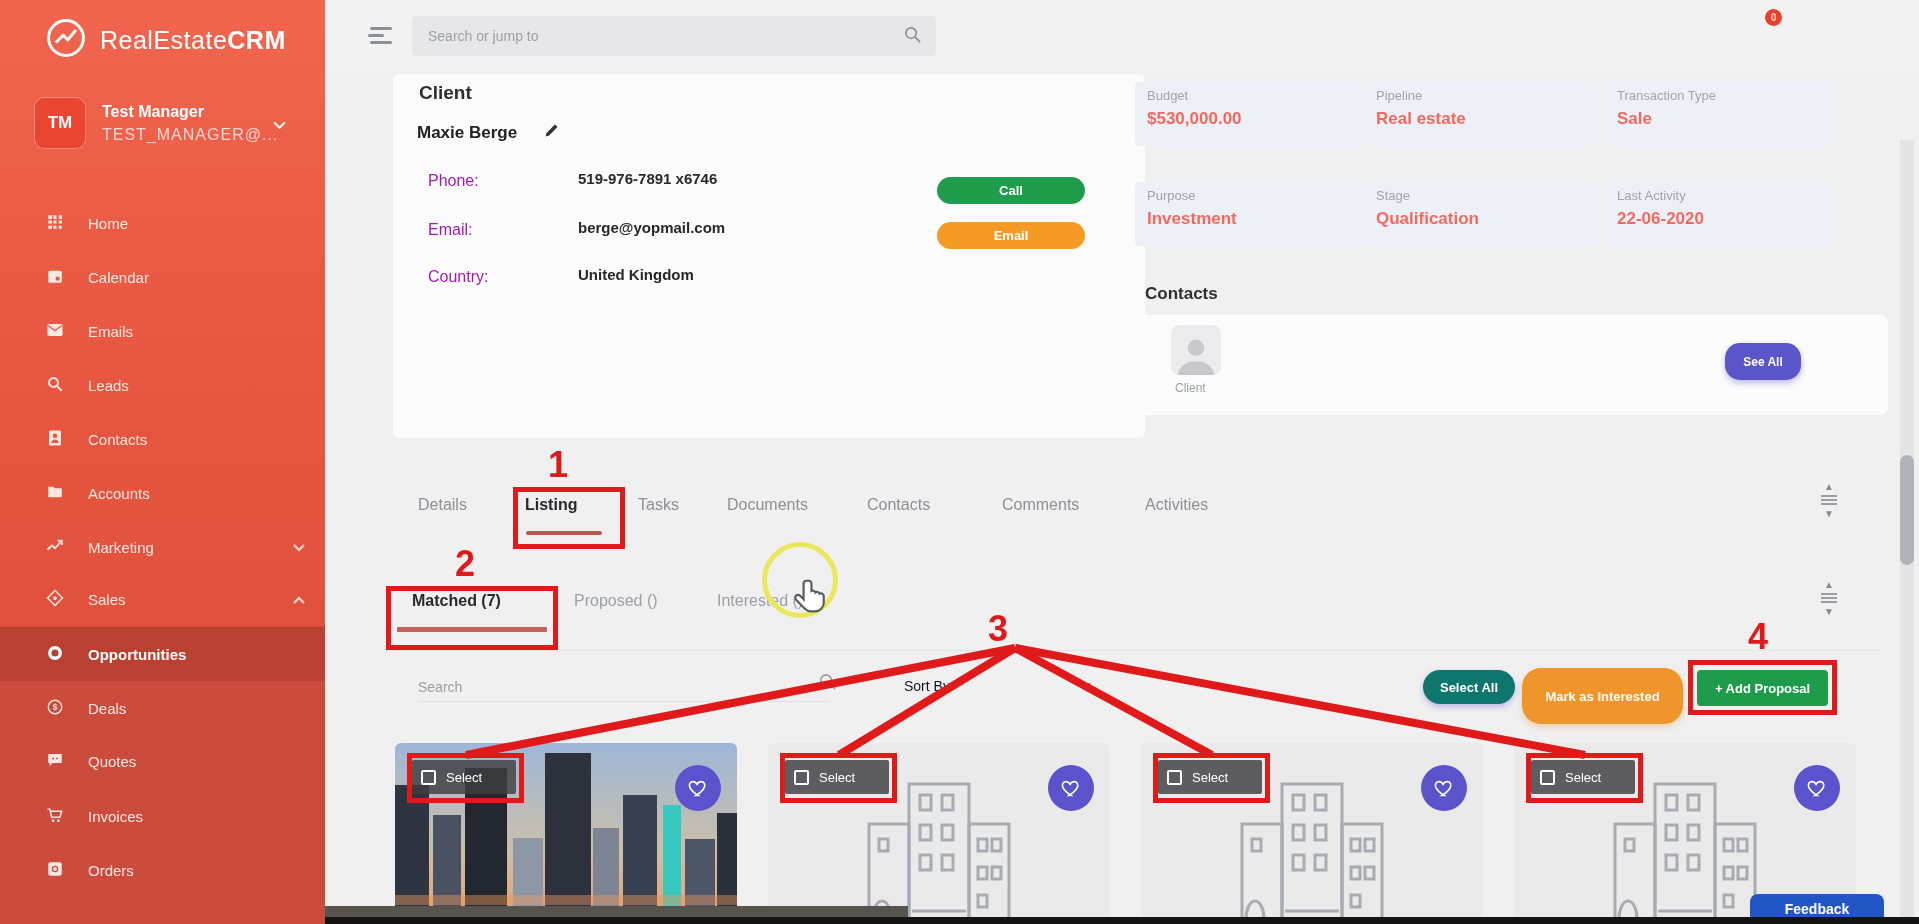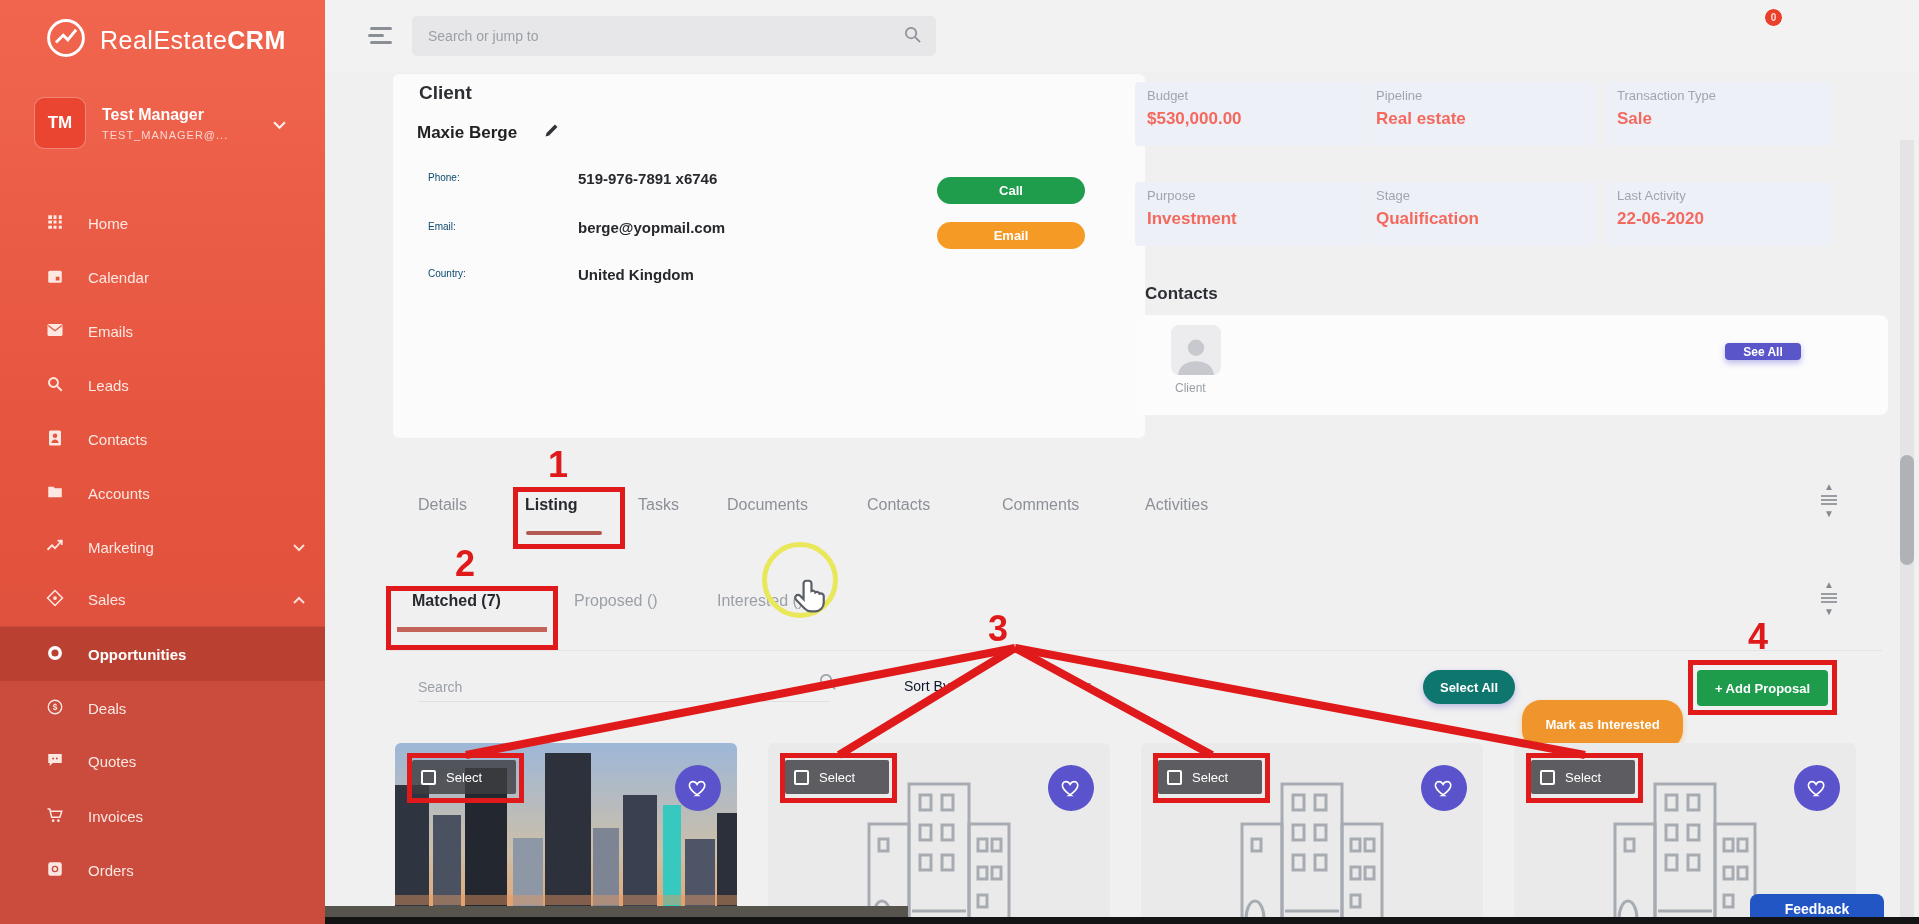--- a/index.html
+++ b/index.html
@@ -12,21 +12,21 @@
   .sidebar { position:absolute; left:0; top:0; width:325px; height:924px;
              background:linear-gradient(180deg,#f1654f 0%,#e6553f 45%,#d94c3b 100%); z-index:5;}
   .logo-row { position:absolute; left:44px; top:16px; display:flex; align-items:center; gap:12px; }
   .logo-text { color:#fff; font-size:25px; letter-spacing:.5px; }
   .logo-text b { font-weight:700; }
   .user-row { position:absolute; left:34px; top:92px; width:270px; height:62px; display:flex; align-items:center; }
   .user-avatar { width:52px; height:52px; border-radius:10px; background:#ea4530; border:1px solid rgba(255,255,255,.35);
                  color:#fff; font-weight:700; font-size:17px; display:flex; align-items:center; justify-content:center; }
   .user-meta { margin-left:16px; }
   .user-name { color:#fff; font-weight:700; font-size:16px; }
-  .user-email { color:rgba(255,255,255,.75); font-size:11px; letter-spacing:1px; margin-top:5px; }
+  .user-email { color:rgba(255,255,255,.75); font-size:16px; letter-spacing:1px; margin-top:5px; }
   .user-chevron { position:absolute; right:18px; top:24px; }
   .nav-item { position:absolute; left:0; width:325px; height:54px; display:flex; align-items:center; cursor:pointer; }
   .nav-item .nico { position:absolute; left:46px; width:20px; height:20px; }
   .nav-item .nlabel { position:absolute; left:88px; color:rgba(255,244,240,.92); font-size:15px; }
   .nav-item .nchev { position:absolute; right:20px; }
   .submenu-bg { position:absolute; left:0; top:626px; width:325px; height:298px; background:#cb4b3c; }
   .subsel { background:#ba4132; }
 
   
   .topbar { position:absolute; left:325px; top:0; width:1594px; height:72px; background:#f2f2f3; z-index:4; }
@@ -45,39 +45,39 @@
                display:flex; align-items:center; justify-content:center; }
   .tb-avchev { position:absolute; left:1852px; top:30px; color:#6a6f76; font-size:12px; }
   .corner-dot { position:absolute; left:1896px; top:8px; width:16px; height:11px; background:#3a3d42; border-radius:2px;}
 
   
   .client-card { position:absolute; left:393px; top:74px; width:752px; height:364px;
                  background:#fbfbfc; border-radius:6px; }
   .c-title { position:absolute; left:26px; top:8px; font-size:19px; font-weight:700; color:#2c2f33; }
   .c-name { position:absolute; left:24px; top:49px; font-size:17px; font-weight:700; color:#222; }
   .c-pencil { position:absolute; left:150px; top:48px; }
-  .f-label { position:absolute; left:35px; font-size:10px; color:#0c4a6e; }
+  .f-label { position:absolute; left:35px; font-size:16px; color:#a21caf; }
   .f-value { position:absolute; left:185px; font-size:15px; font-weight:700; color:#26282c; }
   .pill-btn { position:absolute; left:544px; width:148px; height:27px; border:none; border-radius:16px;
               color:#fff; font-weight:700; font-size:13px; cursor:pointer; font-family:"Liberation Sans",sans-serif;}
   .call-btn { top:103px; background:#1f9d4d; }
   .mail-btn { top:148px; background:#f59b25; }
 
   
   .opp-cell { position:absolute; width:228px; height:64px; background:#eef0f8; border-radius:4px; padding:6px 12px; }
   .opp-label { font-size:13px; color:#a0a5ad; }
   .opp-value { font-size:17px; font-weight:700; color:#f4695e; margin-top:6px; }
 
   
   .contacts-title { position:absolute; left:1145px; top:284px; font-size:17px; font-weight:700; color:#2c2f33; }
   .contacts-panel { position:absolute; left:1137px; top:315px; width:751px; height:100px; background:#fcfcfd; border-radius:8px; }
   .ct-avatar { position:absolute; left:34px; top:10px; width:50px; height:50px; border-radius:8px;
                background:#ececef; overflow:hidden; display:flex; align-items:flex-end; justify-content:center;}
   .ct-label { position:absolute; left:38px; top:66px; font-size:12px; color:#9ba0a6; }
-  .seeall-btn { position:absolute; left:588px; top:28px; width:76px; height:17px; border:none; border-radius:4px;
+  .seeall-btn { position:absolute; left:588px; top:28px; width:76px; height:37px; border:none; border-radius:15px;
                 background:#5a55c9; color:#fff; font-weight:700; font-size:12px; cursor:pointer;
                 box-shadow:0 3px 6px rgba(90,85,201,.4); font-family:"Liberation Sans",sans-serif;}
 
   
   .tab { position:absolute; top:496px; font-size:16px; color:#8c9097; cursor:pointer;text-align:center; }
   .tab.active { color:#26292e; font-weight:700; }
   .tab-underline { position:absolute; left:526px; top:531px; width:76px; height:4px; background:#b05a52; border-radius:2px;}
   .subtab { position:absolute; top:592px; font-size:16px; color:#9ba0a6; cursor:pointer; }
   .subtab.active { color:#26292e; font-weight:700; }
   .subtab-underline { position:absolute; left:397px; top:627px; width:150px; height:5px; background:#c4635a; }
@@ -86,21 +86,21 @@
   
   .l-search { position:absolute; left:418px; top:672px; width:412px; height:30px; border:none; outline:none;
               background:transparent; border-bottom:1px solid #e0e0e2; font-size:14px; color:#555;
               font-family:"Liberation Sans",sans-serif;}
   .l-search::placeholder { color:#9ba0a6; }
   .sortby { position:absolute; left:904px; top:678px; font-size:14px; color:#0f172a; }
   .sort-chev { position:absolute; left:1085px; top:678px; font-size:12px; color:#8a8f96; }
   .tb-btn { position:absolute; border:none; color:#fff; font-weight:700; font-size:13px; cursor:pointer;
             font-family:"Liberation Sans",sans-serif;}
   .selall { left:1423px; top:670px; width:92px; height:34px; border-radius:17px; background:#0f766e; box-shadow:0 3px 6px rgba(90,85,201,.35);}
-  .markint { left:1522px; top:700px; width:161px; height:49px; border-radius:19px; background:#f0952b; box-shadow:0 3px 6px rgba(240,149,43,.35);}
+  .markint { left:1522px; top:668px; width:161px; height:56px; border-radius:19px; background:#f0952b; box-shadow:0 3px 6px rgba(240,149,43,.35);}
   .addprop { left:1697px; top:670px; width:131px; height:36px; border-radius:4px; background:#1e9c4c; }
 
   
   .pcard { position:absolute; top:743px; width:342px; height:200px; border-radius:6px 6px 0 0; overflow:hidden; background:#eaeaec; }
   .pcard.ph { background:#eaeaeb; }
   .bld-art { position:absolute; left:86px; top:36px; }
   .sel-overlay { position:absolute; left:17px; top:17px; width:104px; height:34px; background:rgba(62,62,66,.82);
                  border-radius:2px; display:flex; align-items:center; padding-left:9px; cursor:pointer;}
   .sel-check { width:15px; height:15px; border:2px solid #fff; border-radius:2px; background:transparent; }
   .sel-text { color:#fff; font-size:13px; margin-left:10px; }

